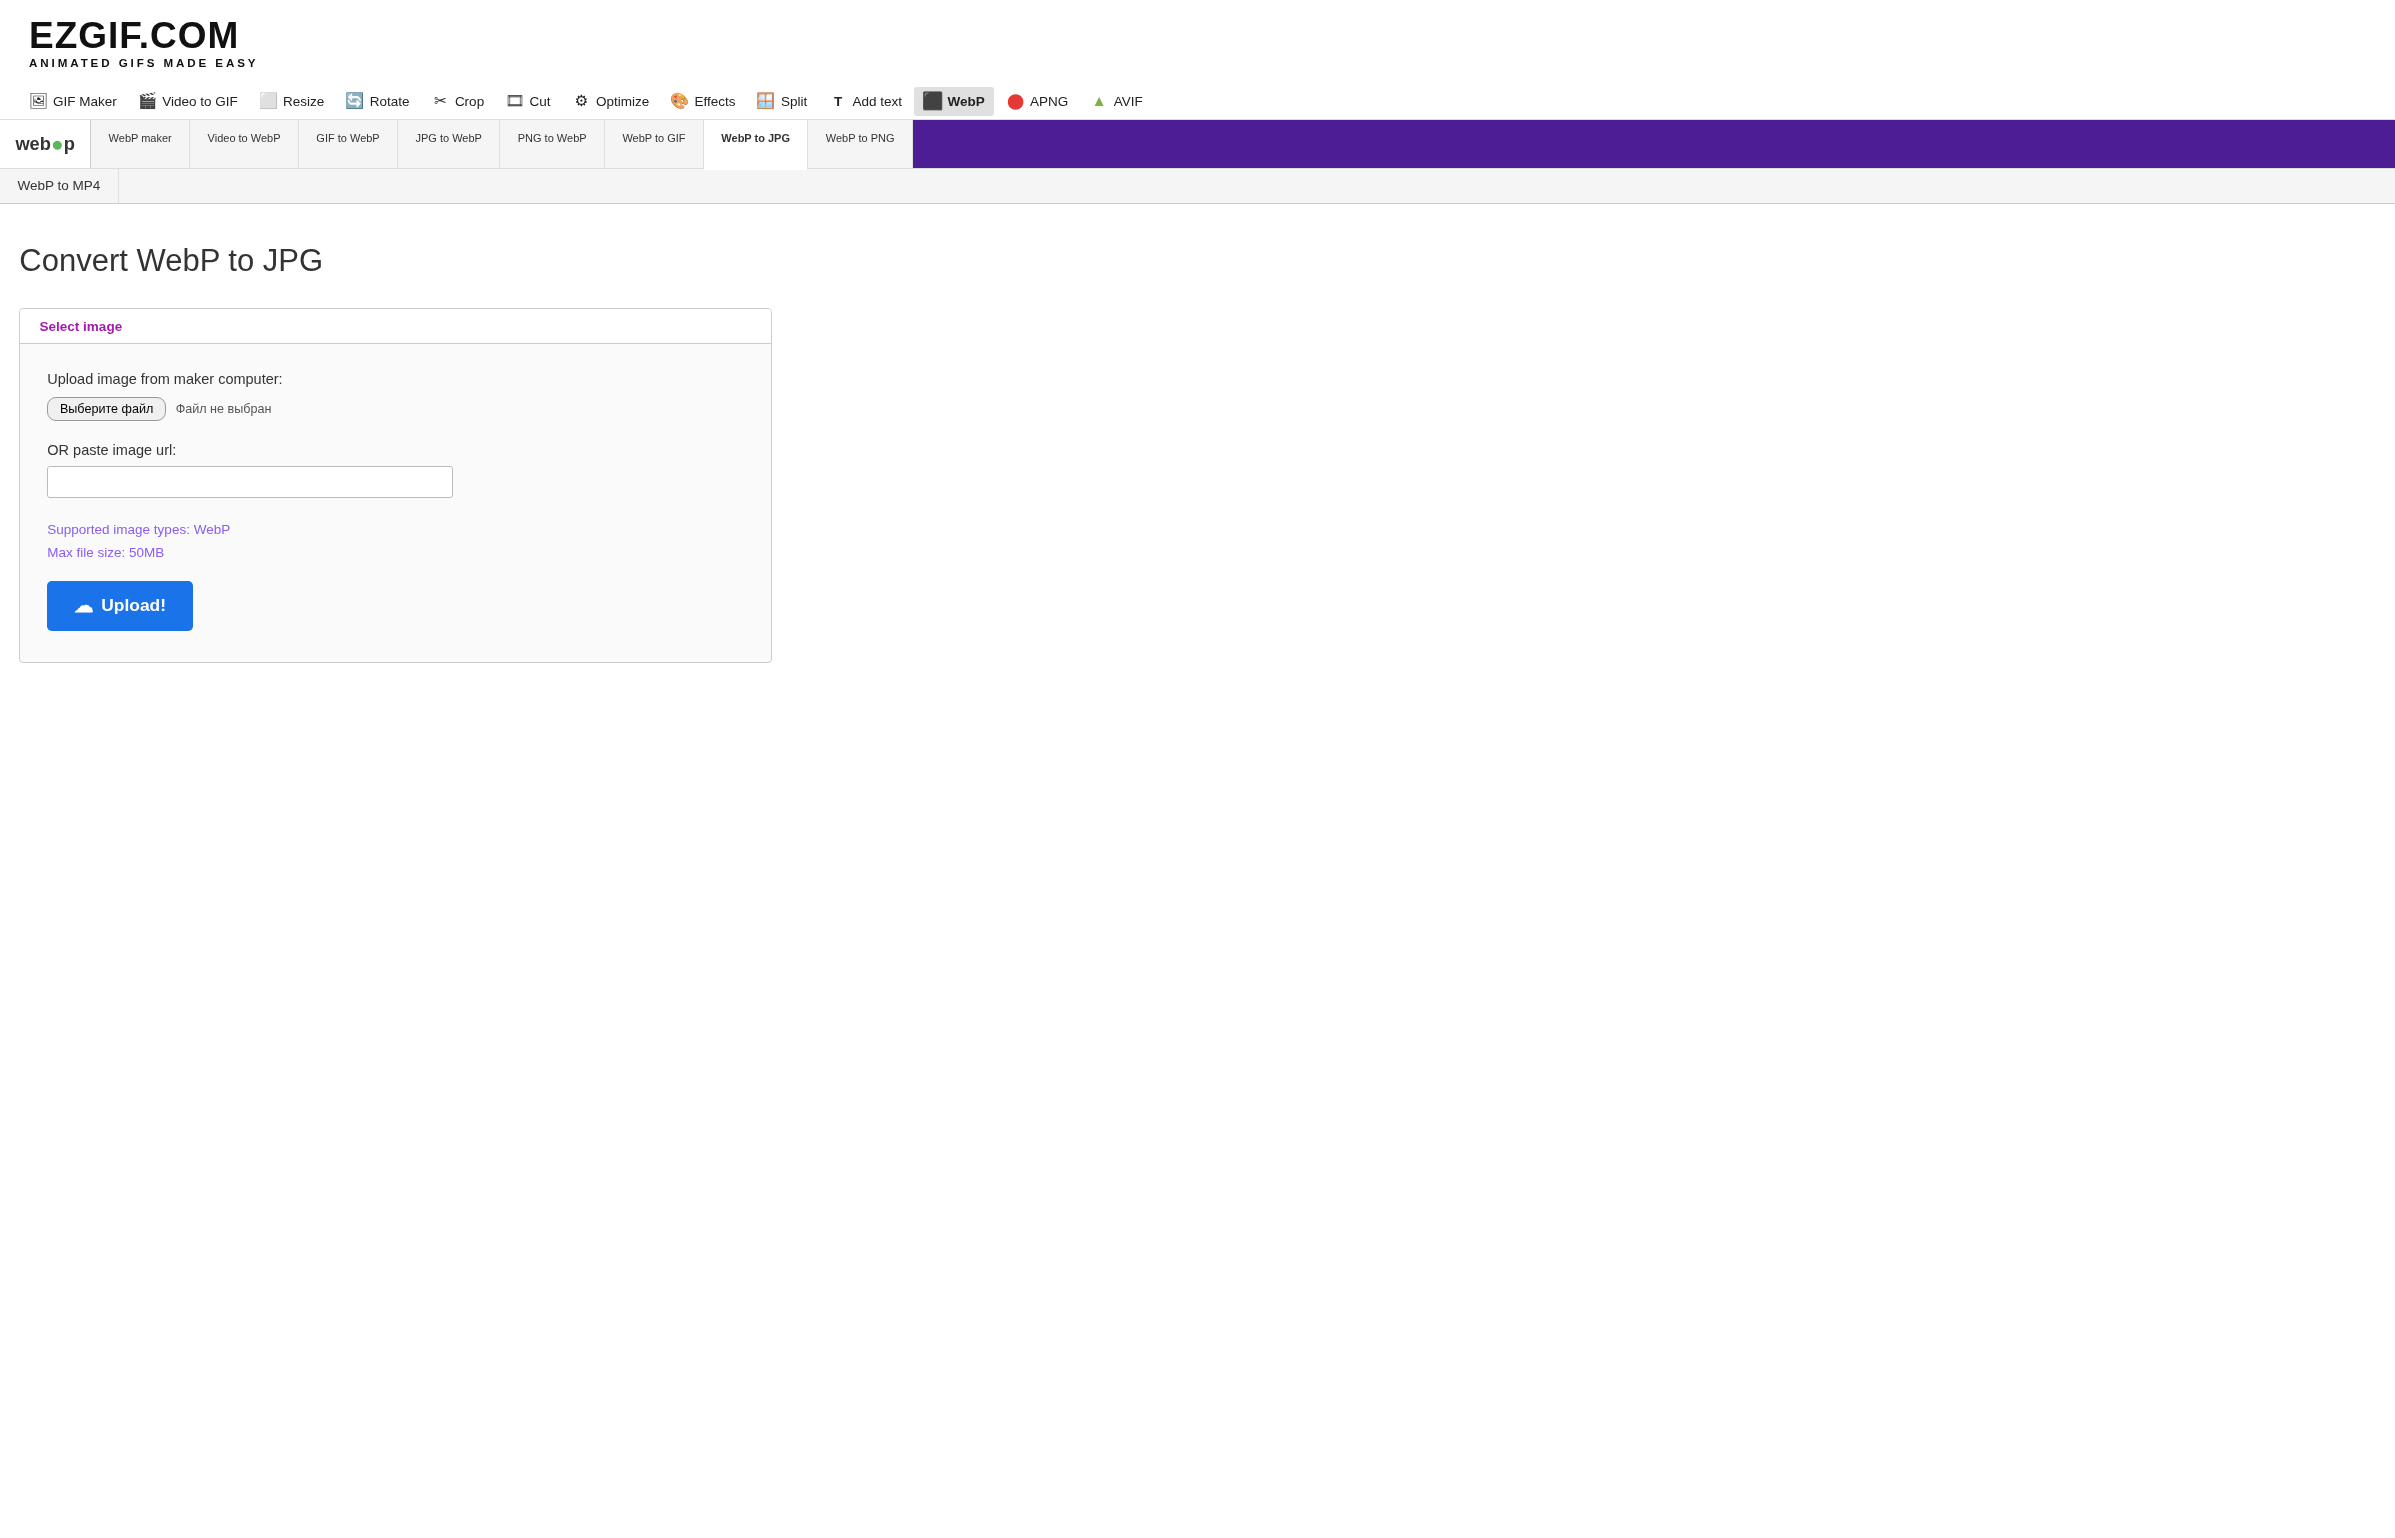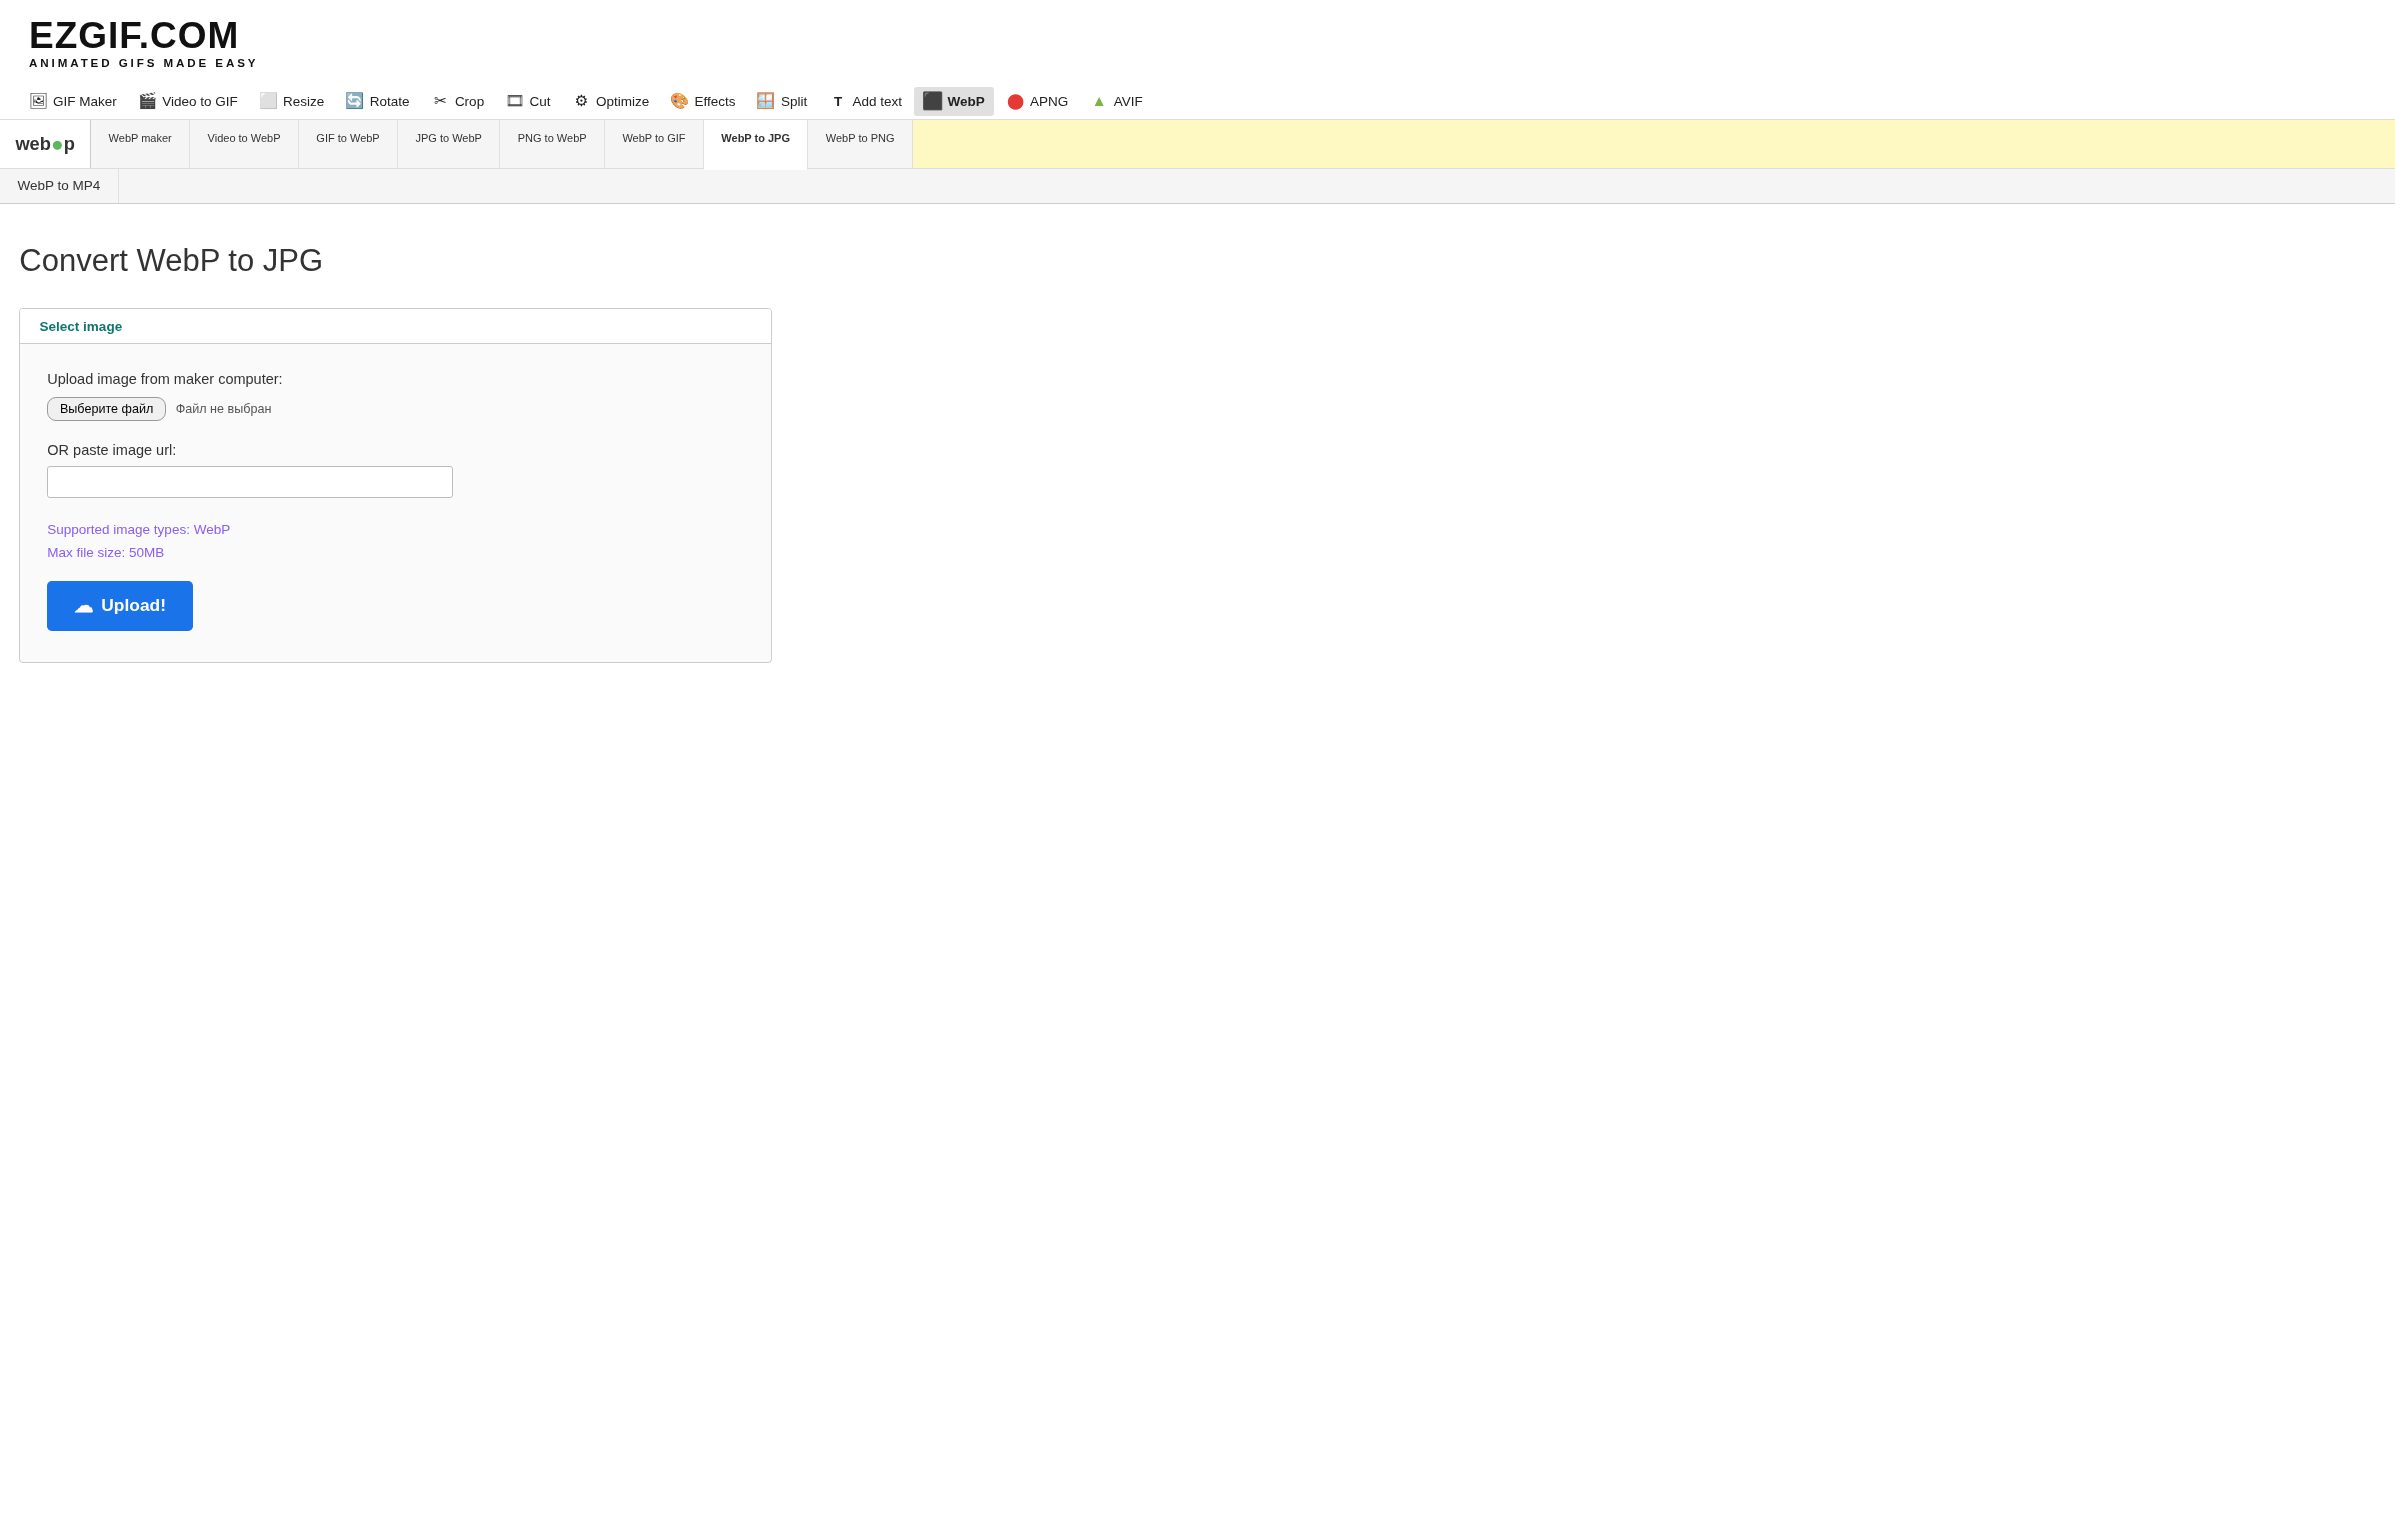--- a/index.html
+++ b/index.html
@@ -54,21 +54,21 @@
       height: 19.3px;
       display: inline-flex;
       align-items: center;
       justify-content: center;
       font-size: 15.4px;
     }
 
     
     .webp-tabs-wrapper {
       border-bottom: 1.9px solid #ccc;
-      background: #fef9c3;
+      background: #4c1d95;
     }
     .webp-tabs {
       display: flex;
       flex-wrap: wrap;
       align-items: stretch;
       padding: 0 0 0 0;
     }
     .webp-logo-tab {
       display: flex;
       align-items: center;
@@ -143,21 +143,21 @@
       border: 1px solid #ccc;
       border-radius: 3.9px;
       background: #fafafa;
       overflow: hidden;
     }
     .upload-card-header {
       background: #fff;
       border-bottom: 1px solid #ccc;
       padding: 9.7px 19.3px;
       font-size: 13.5px;
-      color: #0f766e;
+      color: #a21caf;
       font-weight: bold;
     }
     .upload-card-body {
       padding: 27px 27px 31px 27px;
     }
     .upload-label {
       font-size: 14.5px;
       color: #333;
       margin-bottom: 9.7px;
     }

